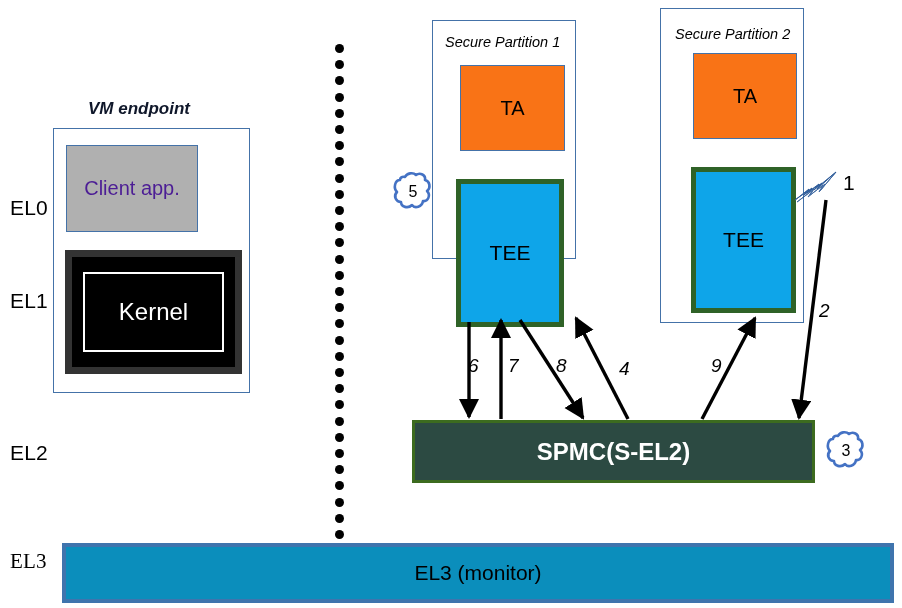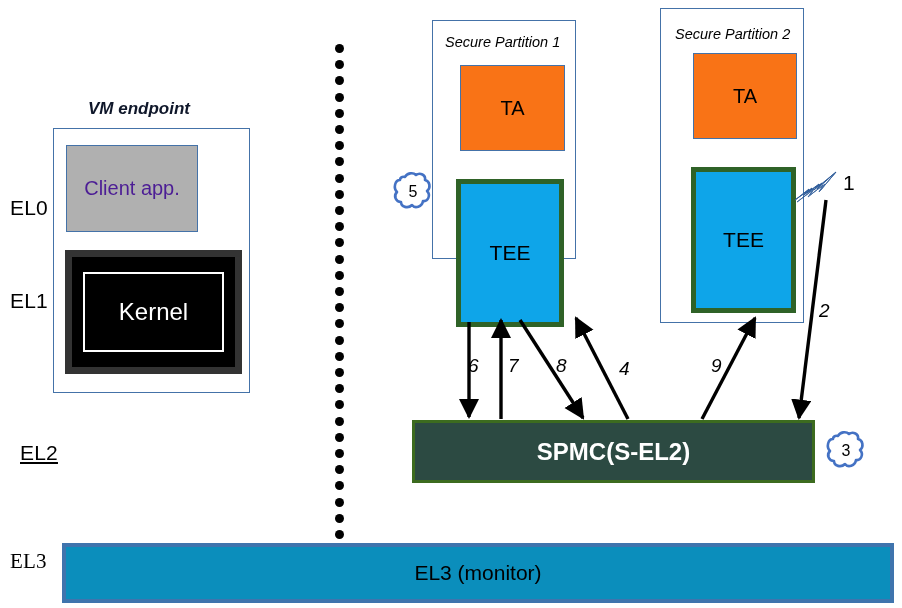--- a/index.html
+++ b/index.html
@@ -173,21 +173,21 @@
 
   svg { display: block; overflow: visible; }
 </style>
 </head>
 <body>
 
 <div id="canvas">
 
   <div class="abs el-label" style="left:10px; top:172px;margin-top:24px;">EL0</div>
   <div class="abs el-label" style="left:10px; top:289px;">EL1</div>
-  <div class="abs el-label" style="left:20px; top:441px;text-decoration:underline;">EL2</div>
+  <div class="abs el-label" style="left:10px; top:441px;">EL2</div>
   <div class="abs el-label" style="left:10px; top:549px;font-family:Liberation Serif, serif;">EL3</div>
 
   <div class="abs vm-caption" style="left:88px; top:99px;">VM endpoint</div>
 
   <div class="abs vm-box" style="left:53px; top:128px; width:197px; height:265px;"></div>
 
   <div class="abs client-app" style="left:66px; top:145px; width:132px; height:87px;">Client app.</div>
 
   <div class="abs kernel-outer" style="left:65px; top:250px; width:177px; height:124px;">
     <div class="kernel-inner">Kernel</div>

